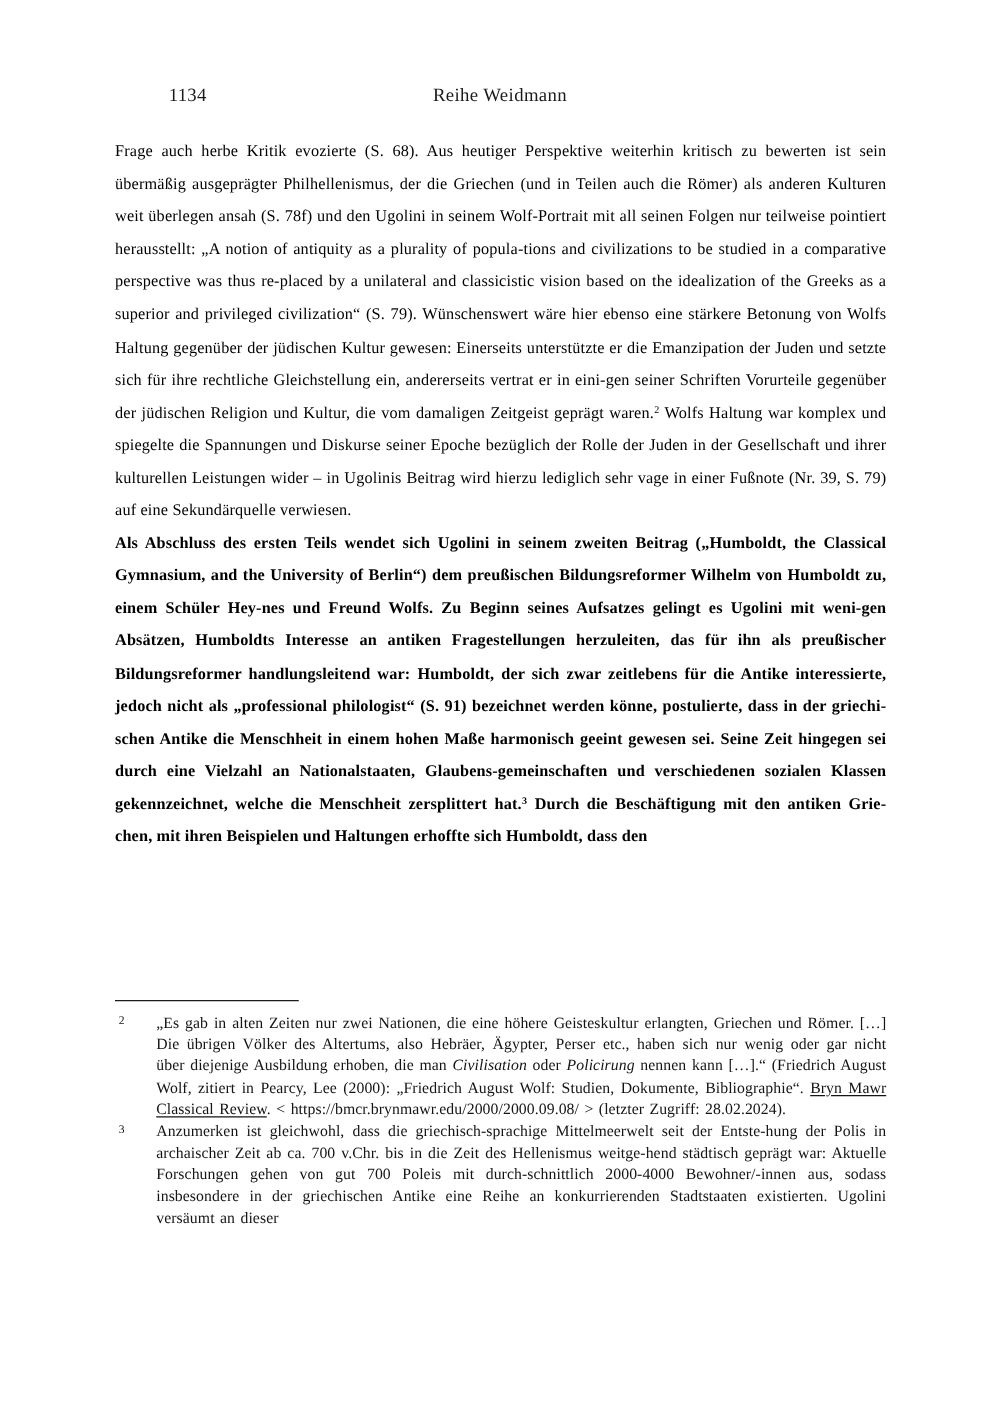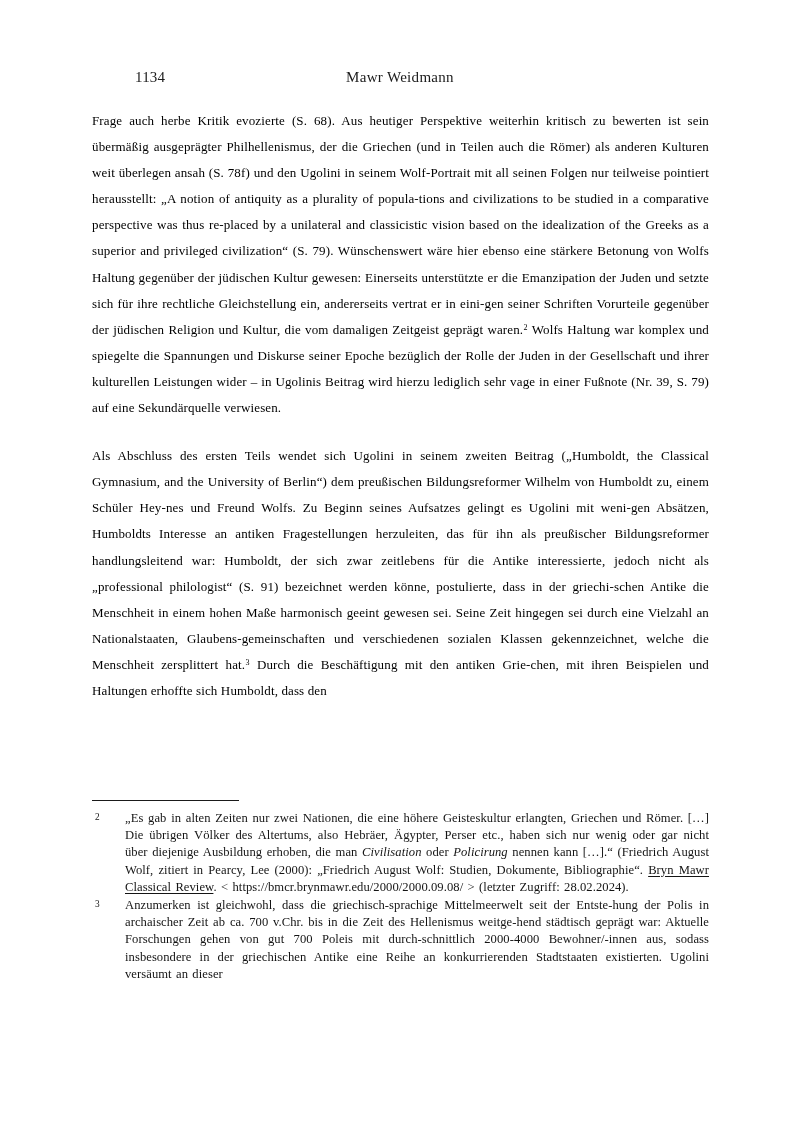--- a/index.html
+++ b/index.html
@@ -58,21 +58,21 @@
     font-size: 13px;
     line-height: 26.1px;
     text-align: justify;
     text-justify: inter-word;
     hyphens: manual;
     -webkit-hyphens: manual;
     letter-spacing: 0.01em;
     color: #000000;
   }
   p.para + p.para {
-    margin-top: 22px;
+    font-weight: bold;
   }
   p.para.last-line-left {
     text-align-last: left;
   }
   sup.fnmark {
     font-size: 0.62em;
     vertical-align: 0.48em;
     line-height: 0;
     margin-left: 0.3px;
   }
@@ -124,21 +124,21 @@
     word-spacing: 0.09em;
   }
 </style>
 </head>
 <body>
 
 <div class="page">
 
   <div class="running-head">
     <span class="folio">1134</span>
-    <span class="head-title">Mawr Weidmann</span>
+    <span class="head-title">Reihe Weidmann</span>
   </div>
 
   <div class="body-block">
 
     <p class="para"><span>Frage auch herbe Kritik evozierte (S. 68). Aus heutiger Perspektive weiterhin kritisch zu bewerten ist sein übermäßig ausgeprägter Philhellenismus, der die Griechen (und in Teilen auch die Römer) als anderen Kulturen weit überlegen ansah (S. 78f) und den Ugolini in seinem Wolf-Portrait mit all seinen Folgen nur teilweise pointiert herausstellt: „A notion of antiquity as a plurality of popula-tions and civilizations to be studied in a comparative perspective was thus re-placed by a unilateral and classicistic vision based on the idealization of the Greeks as a superior and privileged civilization“ (S. 79). Wünschenswert wäre hier ebenso eine stärkere Betonung von Wolfs Haltung gegenüber der jüdischen Kultur gewesen: Einerseits unterstützte er die Emanzipation der Juden und setzte sich für ihre rechtliche Gleichstellung ein, andererseits vertrat er in eini-gen seiner Schriften Vorurteile gegenüber der jüdischen Religion und Kultur, die vom damaligen Zeitgeist geprägt waren.</span><sup class="fnmark">2</sup><span> Wolfs Haltung war komplex und spiegelte die Spannungen und Diskurse seiner Epoche bezüglich der Rolle der Juden in der Gesellschaft und ihrer kulturellen Leistungen wider – in Ugolinis Beitrag wird hierzu lediglich sehr vage in einer Fußnote (Nr. 39, S. 79) auf eine Sekundärquelle verwiesen.</span></p>
 
     <p class="para last-line-left"><span>Als Abschluss des ersten Teils wendet sich Ugolini in seinem zweiten Beitrag („Humboldt, the Classical Gymnasium, and the University of Berlin“) dem preußischen Bildungsreformer Wilhelm von Humboldt zu, einem Schüler Hey-nes und Freund Wolfs. Zu Beginn seines Aufsatzes gelingt es Ugolini mit weni-gen Absätzen, Humboldts Interesse an antiken Fragestellungen herzuleiten, das für ihn als preußischer Bildungsreformer handlungsleitend war: Humboldt, der sich zwar zeitlebens für die Antike interessierte, jedoch nicht als „professional philologist“ (S. 91) bezeichnet werden könne, postulierte, dass in der griechi-schen Antike die Menschheit in einem hohen Maße harmonisch geeint gewesen sei. Seine Zeit hingegen sei durch eine Vielzahl an Nationalstaaten, Glaubens-gemeinschaften und verschiedenen sozialen Klassen gekennzeichnet, welche die Menschheit zersplittert hat.</span><sup class="fnmark">3</sup><span> Durch die Beschäftigung mit den antiken Grie-chen, mit ihren Beispielen und Haltungen erhoffte sich Humboldt, dass den</span></p>
 
   </div>
 

